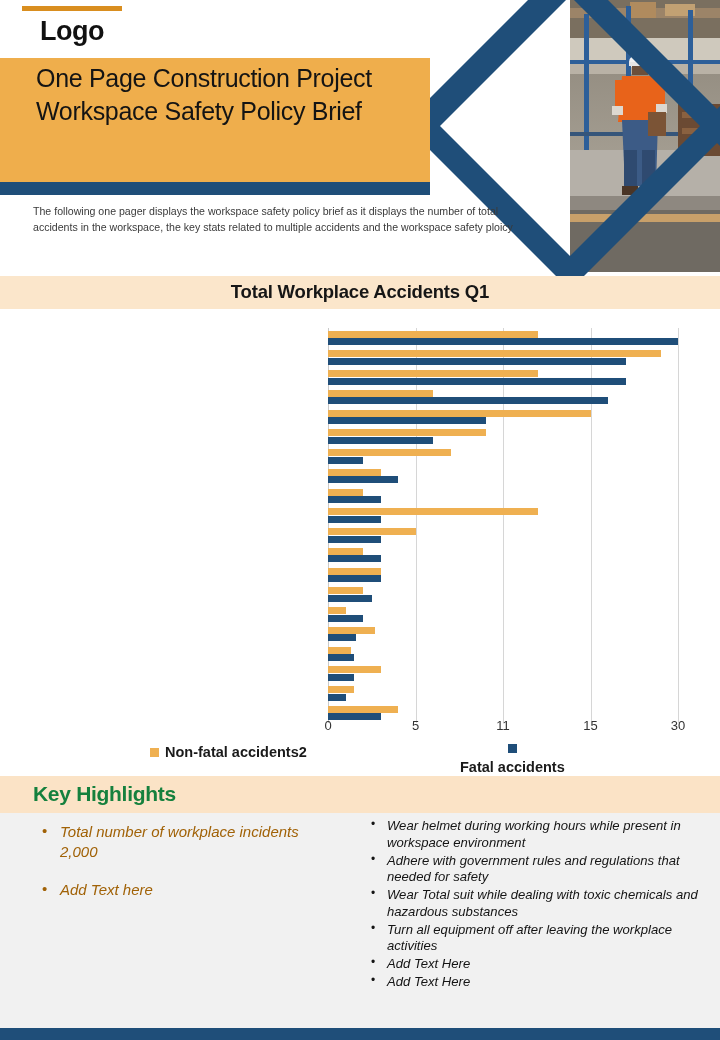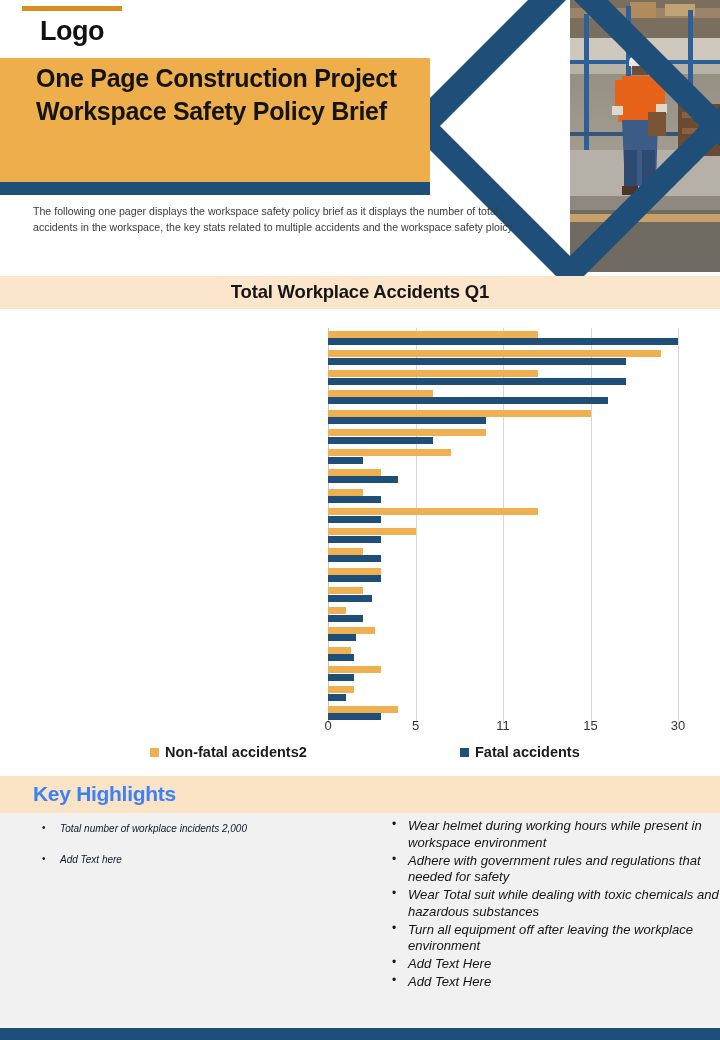--- a/index.html
+++ b/index.html
@@ -44,21 +44,21 @@
     position: absolute;
     left: 0; top: 58px;
     width: 430px; height: 124px;
     background: #EFAE4C;
   }
   .title-text {
     position: absolute;
     left: 36px; top: 62px;
     width: 390px;
     font-size: 25px;
-    font-weight: bold;
+    font-weight: normal;
     line-height: 1.31;
     letter-spacing: -0.3px;
     color: #141414;
   }
   .title-underbar {
     position: absolute;
     left: 0; top: 182px;
     width: 430px; height: 13px;
     background: #1F4E79;
   }
@@ -197,42 +197,42 @@
     background: #FBE3C6;
   }
   .panel-hdr.left  { left: 0;   width: 355px; }
   .panel-hdr.right { left: 355px; width: 365px; }
   .panel-hdr-title {
     position: absolute;
     top: 782px;
     font-size: 21px;
     font-weight: bold;
     letter-spacing: -0.3px;
-    color: #3b82f6;
+    color: #15803d;
   }
   .panel-hdr-title.left  { left: 33px; }
   .panel-hdr-title.right { left: 368px; font-style: italic; }
 
   ul.bullets {
     position: absolute;
     margin: 0;
     padding: 0;
     list-style: none;
   }
   ul.bullets.left  { left: 38px; top: 822px; width: 290px; }
-  ul.bullets.right { left: 389px; top: 818px; width: 330px; }
+  ul.bullets.right { left: 368px; top: 818px; width: 330px; }
 
   ul.bullets.left li {
     position: relative;
     padding-left: 22px;
     margin-bottom: 17px;
-    font-size: 10px;
+    font-size: 15px;
     font-style: italic;
     line-height: 1.35;
-    color: #0f172a;
+    color: #a16207;
   }
   ul.bullets.right li {
     position: relative;
     padding-left: 19px;
     margin-bottom: 1px;
     font-size: 13.1px;
     font-style: italic;
     line-height: 1.28;
     color: #141414;
   }
@@ -442,39 +442,39 @@
       <div class="tick" style="left: 175px;">11</div>
       <div class="tick" style="left: 262.5px;">15</div>
       <div class="tick" style="left: 350px;">30</div>
     </div>
 
   <div class="legend">
     <div class="legend-item" id="leg0" style="left:150px;">
       <span class="swatch" id="sw0" style="background: rgb(239, 176, 81);"></span>
       <span>Non-fatal accidents2</span>
     </div>
-    <div class="legend-item" id="leg1" style="left:460px;">
+    <div class="legend-item" id="leg1" style="left:460px;flex-direction:column;">
       <span class="swatch" id="sw1" style="background: rgb(31, 78, 121);"></span>
       <span>Fatal accidents</span>
     </div>
   </div>
 
   <div class="panel-bg"></div>
   <div class="panel-hdr left"></div>
   <div class="panel-hdr right"></div>
 
   <div class="panel-hdr-title left">Key Highlights</div>
 
   <ul class="bullets left" id="kh-list">
       <li>Total number of workplace incidents 2,000</li>
       <li>Add Text here</li>
     </ul>
   <ul class="bullets right" id="sp-list">
       <li>Wear helmet during  working  hours  while present in workspace  environment</li>
       <li>Adhere with  government rules and regulations that  needed for  safety</li>
       <li>Wear Total suit while  dealing with  toxic chemicals and  hazardous substances</li>
-      <li>Turn all equipment off  after leaving the workplace  environment</li>
+      <li>Turn all equipment off  after leaving the workplace  activities</li>
       <li>Add Text Here</li>
       <li>Add Text Here</li>
     </ul>
 
   <div class="footer-bar"></div>
 </div>
 
 </body></html>

